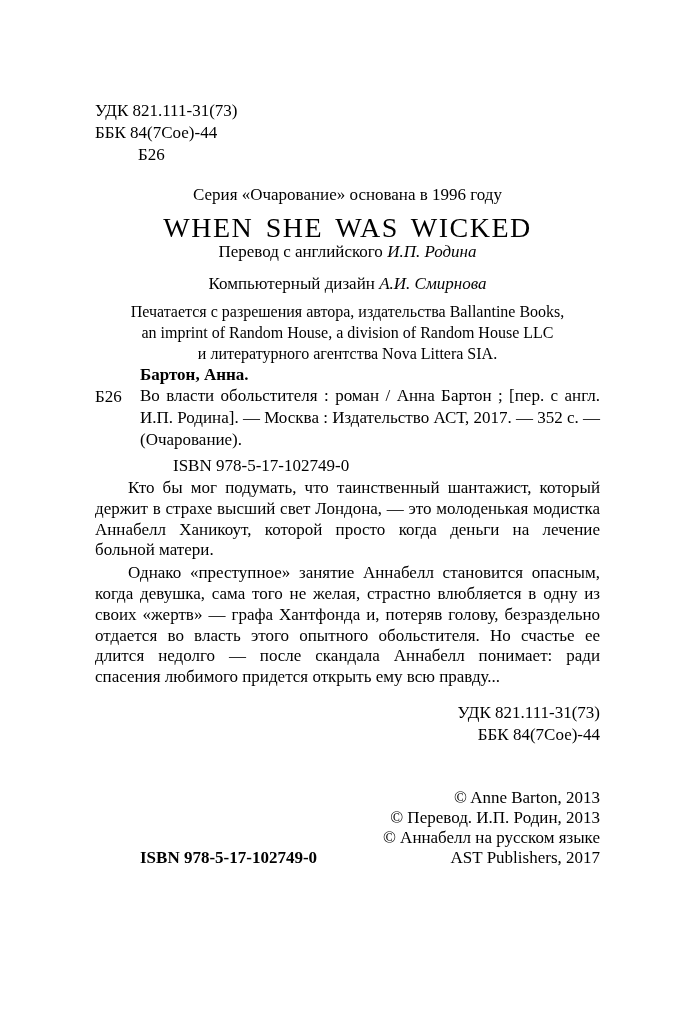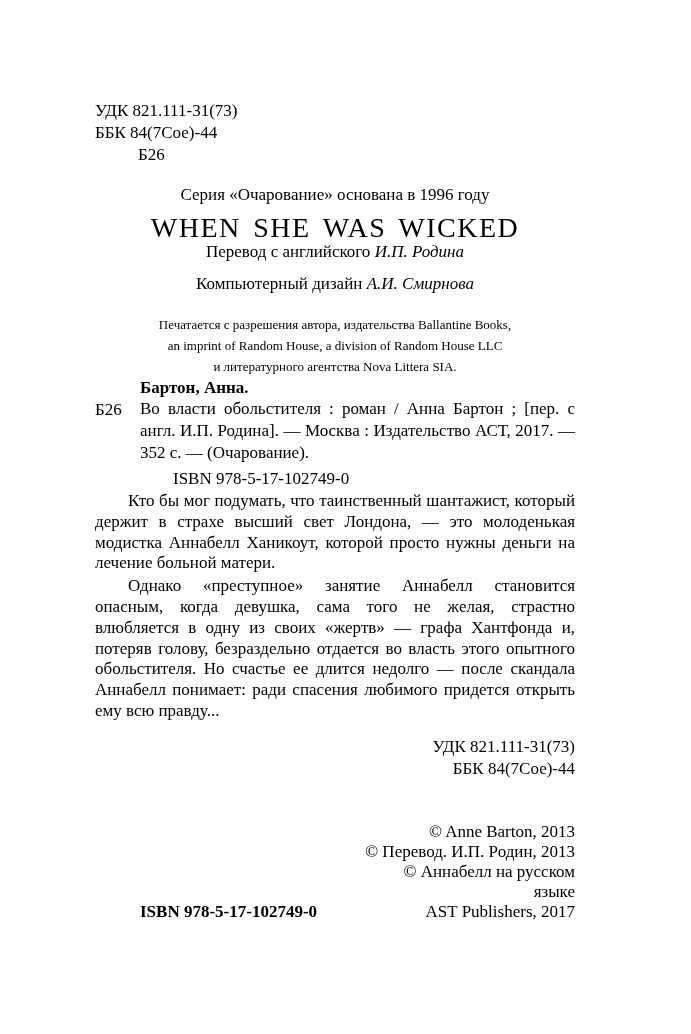--- a/index.html
+++ b/index.html
@@ -14,21 +14,21 @@
     color: #000000;
     font-size: 17px;
     line-height: 21px;
     overflow: hidden;
   }
   .page {
     position: relative;
     box-sizing: border-box;
     width: 691px;
     height: 1034px;
-    padding: 100px 116px 0 95px;
+    padding: 100px 91px 0 95px;
   }
   .line { white-space: nowrap; }
   .codes-top .line { line-height: 22px; }
   .code-indent { margin-left: 43px; }
   .centered { text-align: center; }
   .series-line { margin-top: 18px; }
   .author-original {
     margin-top: 17px;
     font-size: 19px;
     letter-spacing: 1px;
@@ -37,22 +37,22 @@
   .title-original {
     margin-top: 12px;
     font-size: 28px;
     letter-spacing: 1.5px;
     word-spacing: 4px;
   }
   .translation-line { margin-top: 3px; }
   .design-line { margin-top: 11px; }
   .italic { font-style: italic; }
   .permission-block {
-    margin-top: 20px;
-    font-size: 13px;
+    margin-top: 7px;
+    font-size: 16px;
     line-height: 21px;
   }
   .catalog-block {
     position: relative;
   }
   .catalog-author {
     font-weight: bold;
     margin-left: 45px;
   }
   .catalog-code {
@@ -126,21 +126,21 @@
     <div class="line">и литературного агентства Nova Littera SIA.</div>
   </div>
 
   <div class="catalog-block">
     <div class="catalog-author">Бартон, Анна.</div>
     <div class="catalog-code">Б26</div>
     <p class="catalog-desc">Во власти обольстителя : роман / Анна Бартон ; [пер. с англ. И.П. Родина]. — Москва : Издательство АСТ, 2017. — 352 с. — (Очарование).</p>
     <div class="catalog-isbn">ISBN 978-5-17-102749-0</div>
   </div>
 
-  <p class="annotation">Кто бы мог подумать, что таинственный шантажист, который держит в страхе высший свет Лондона, — это молоденькая модистка Аннабелл Ханикоут, которой просто нужны деньги на лечение больной матери.</p>
+  <p class="annotation">Кто бы мог подумать, что таинственный шантажист, который держит в страхе высший свет Лондона, — это молоденькая модистка Аннабелл Ханикоут, которой просто когда деньги на лечение больной матери.</p>
   <p class="annotation">Однако «преступное» занятие Аннабелл становится опасным, когда девушка, сама того не желая, страстно влюбляется в одну из своих «жертв» — графа Хантфонда и, потеряв голову, безраздельно отдается во власть этого опытного обольстителя. Но счастье ее длится недолго — после скандала Аннабелл понимает: ради спасения любимого придется открыть ему всю правду...</p>
 
   <div class="codes-bottom">
     <div>УДК 821.111-31(73)</div>
     <div>ББК 84(7Сое)-44</div>
   </div>
 
   <div class="bottom-row">
     <div class="copyright-block">
       <div>© Anne Barton, 2013</div>

